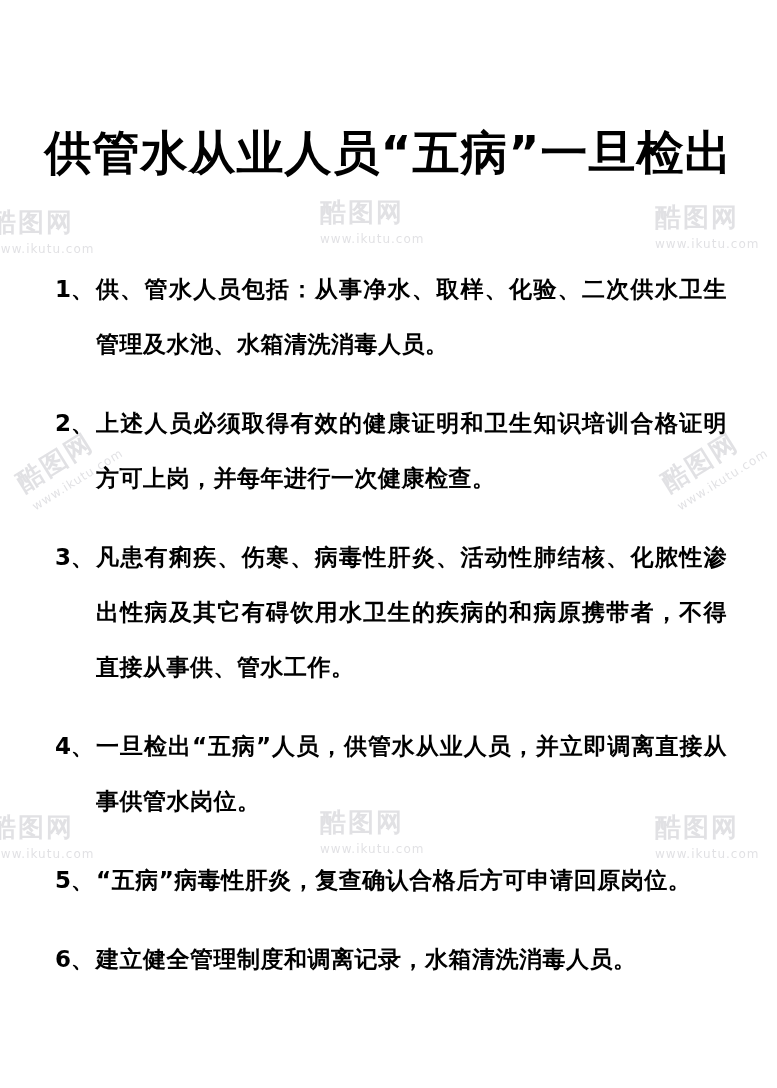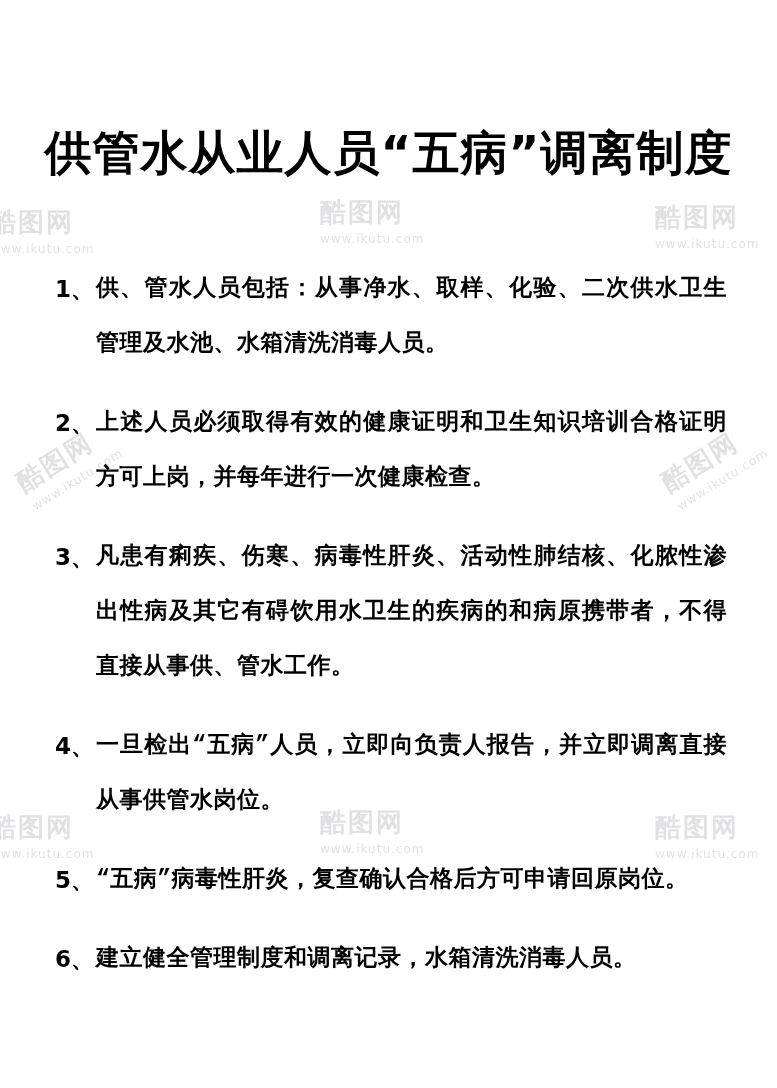--- a/index.html
+++ b/index.html
@@ -93,21 +93,20 @@
   }
   .item-text {
     flex: 1 1 auto;
     font-size: 23px;
     font-weight: 700;
     color: #000;
     line-height: 55px;
     letter-spacing: 0.5px;
     text-align: justify;
     text-justify: inter-character;
-    font-family: Liberation Mono, monospace;
   }
 </style>
 </head>
 <body>
 
 <div class="page">
 
   <div class="wm-layer">
     <div class="wm" style="left:-10px; top:205px;">
       <span class="wm-main">酷图网</span>
@@ -138,42 +137,42 @@
     <div class="wm" style="left:320px; top:805px;">
       <span class="wm-main">酷图网</span>
       <span class="wm-sub">www.ikutu.com</span>
     </div>
     <div class="wm" style="left:655px; top:810px;">
       <span class="wm-main">酷图网</span>
       <span class="wm-sub">www.ikutu.com</span>
     </div>
   </div>
 
-  <div class="title">供管水从业人员“五病”调离制度</div>
+  <div class="title">供管水从业人员“五病”一旦检出</div>
 
   <div class="content">
 
     <div class="item">
       <span class="item-num">1、</span>
       <span class="item-text">供、管水人员包括：从事净水、取样、化验、二次供水卫生管理及水池、水箱清洗消毒人员。</span>
     </div>
 
     <div class="item">
       <span class="item-num">2、</span>
       <span class="item-text">上述人员必须取得有效的健康证明和卫生知识培训合格证明方可上岗，并每年进行一次健康检查。</span>
     </div>
 
     <div class="item">
       <span class="item-num">3、</span>
       <span class="item-text">凡患有痢疾、伤寒、病毒性肝炎、活动性肺结核、化脓性渗出性病及其它有碍饮用水卫生的疾病的和病原携带者，不得直接从事供、管水工作。</span>
     </div>
 
     <div class="item">
       <span class="item-num">4、</span>
-      <span class="item-text">一旦检出“五病”人员，立即向负责人报告，并立即调离直接从事供管水岗位。</span>
+      <span class="item-text">一旦检出“五病”人员，供管水从业人员，并立即调离直接从事供管水岗位。</span>
     </div>
 
     <div class="item">
       <span class="item-num">5、</span>
       <span class="item-text">“五病”病毒性肝炎，复查确认合格后方可申请回原岗位。</span>
     </div>
 
     <div class="item">
       <span class="item-num">6、</span>
       <span class="item-text">建立健全管理制度和调离记录，水箱清洗消毒人员。</span>

